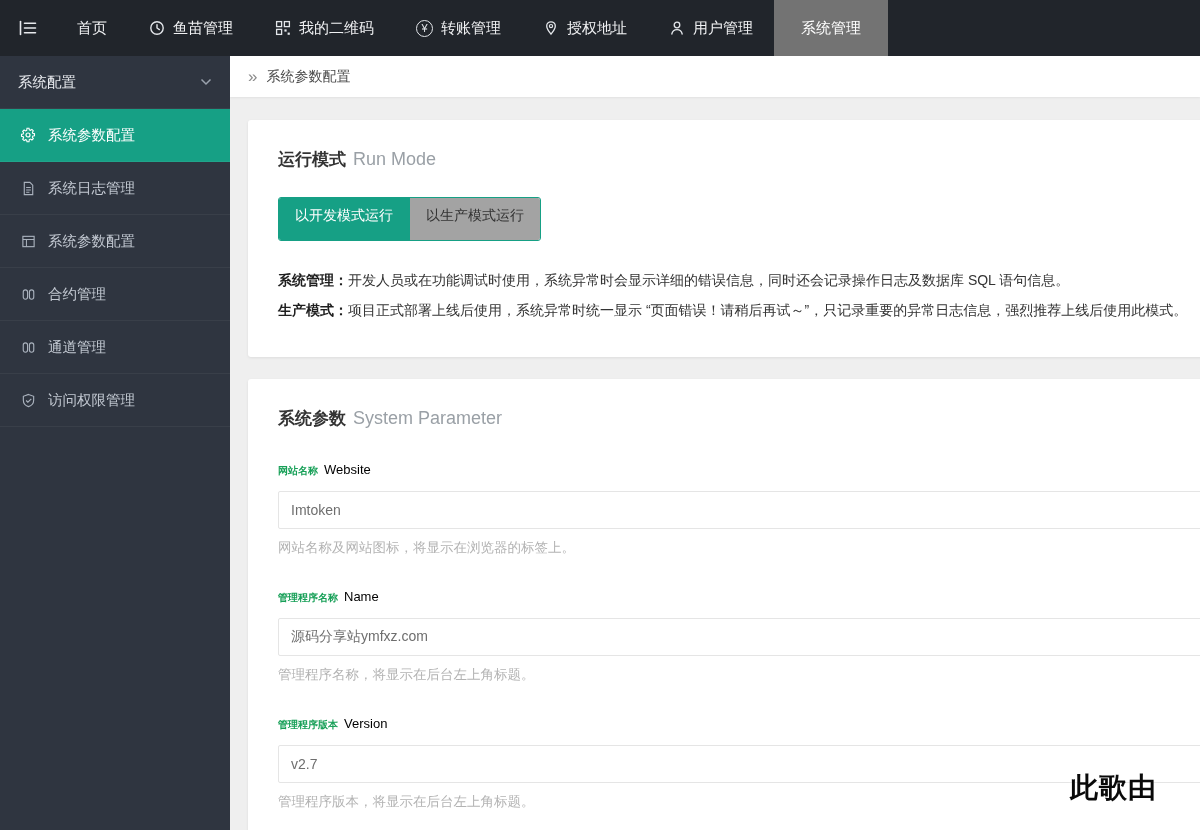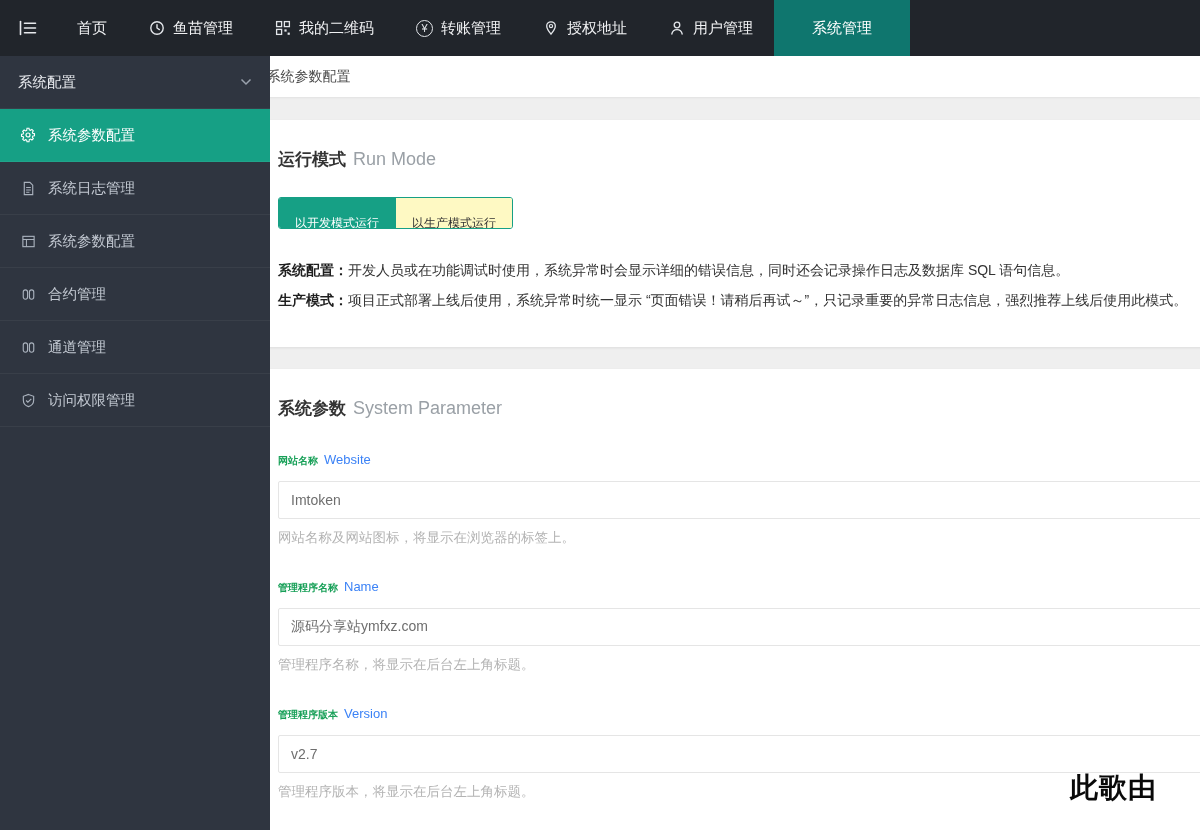--- a/index.html
+++ b/index.html
@@ -11,26 +11,26 @@
     background:#21252b; display:flex; align-items:stretch; z-index:20; }
   .logo-area { width:230px; flex:0 0 230px; position:relative; display:flex; align-items:center;
     padding-left:16px; background:#23272e; }
   .logo-highlight { position:absolute; left:4px; top:9px; width:230px; height:22px;
     background:#5c6167; border-radius:11px; opacity:.85; }
   .logo-text { position:relative; z-index:2; color:#fff; font-size:21px; font-weight:bold; letter-spacing:1px; }
   .topnav { display:flex; align-items:stretch; }
   .nav-toggle { width:56px; display:flex; align-items:center; justify-content:center; color:#e8eaee; cursor:pointer; }
   .nav-item { display:flex; align-items:center; padding:0 21px; color:#f0f1f3; font-size:15px; cursor:pointer; white-space:nowrap; }
   .nav-item .nicon { display:inline-flex; margin-right:8px; color:#e3e6ea; }
-  .nav-item.active { background:#0f766e; color:#fff; padding:0 38px; }
+  .nav-item.active { background:#737373; color:#fff; padding:0 27px; }
   .yen-circle { width:17px; height:17px; border:1.4px solid currentColor; border-radius:50%;
     display:inline-flex; align-items:center; justify-content:center; font-size:11px; line-height:1; }
 
   
-  .sidebar { position:absolute; top:56px; left:0; width:270px; height:774px; background:#2f3540; z-index:10; }
+  .sidebar { position:absolute; top:56px; left:0; width:230px; height:774px; background:#2f3540; z-index:10; }
   .side-item { height:53px; display:flex; align-items:center; padding:0 18px;
     color:#c3c9d2; font-size:14.5px; cursor:pointer; border-bottom:1px solid rgba(255,255,255,.05); }
   .side-item .sicon { width:20px; display:inline-flex; justify-content:center; margin-right:10px; color:#aab2bd; }
   .side-item.header { color:#e9ebef; justify-content:flex-start; }
   .side-item.header .spacer { flex:1; }
   .side-item.header .chev { color:#9aa2ad; display:inline-flex; }
   .side-item.active { background:#16a085; color:#fff; }
   .side-item.active .sicon { color:#fff; }
 
   
@@ -39,30 +39,30 @@
     padding:0 18px; font-size:14px; color:#4a4a4a; box-shadow:0 1px 2px rgba(0,0,0,.06); }
   .crumb-icon { color:#8a8a8a; font-size:17px; margin-right:9px; line-height:1; }
 
   .content { padding:23px 0 0 18px; }
   .card { background:#fff; border-radius:3px; box-shadow:0 1px 3px rgba(0,0,0,.08);
     width:1160px; padding:28px 30px 32px 30px; margin-bottom:22px; }
   .card-title { font-size:17px; font-weight:bold; color:#333; }
   .card-sub { font-size:18px; font-weight:normal; color:#9aa0a6; margin-left:7px; }
 
   .btn-group { display:inline-flex; border:1px solid #16a085; border-radius:3px; overflow:hidden; margin-top:26px; }
-  .btn { height:30px; line-height:34px; padding:8px 16px; font-size:12px; cursor:pointer; white-space:nowrap; }
+  .btn { height:42px; line-height:34px; padding:0 16px; font-size:14px; cursor:pointer; white-space:nowrap; }
   .btn.dev { background:#16a085; color:#fff; }
-  .btn.prod { background:#fef9c3; color:#333; border-left:1px solid #16a085; }
+  .btn.prod { background:#a3a3a3; color:#333; border-left:1px solid #16a085; }
 
   .mode-desc { margin-top:24px; font-size:14px; color:#333; line-height:2.15; white-space:nowrap; }
   .mode-desc b { color:#1f1f1f; }
 
   .field { margin-top:30px; }
   .field-label { font-size:10px; font-weight:bold; color:#18a058; }
-  .field-en { font-size:13px; font-weight:normal; color:#3b82f6; margin-left:6px;text-align:right; }
+  .field-en { font-size:13px; font-weight:normal; color:#000000; margin-left:6px;text-align:right; }
   .field-input-wrap { margin-top:13px; }
   .field-input { width:100%; height:38px; border:1px solid #e5e5e5; border-radius:2px;
     padding:0 12px; font-size:14px; color:#6e6e6e; background:#fff; outline:none;
     font-family:"Liberation Sans","DejaVu Sans",sans-serif; }
   .field-help { margin-top:10px; font-size:13.5px; color:#b3b3b3; }
 
   .watermark { position:absolute; left:1070px; top:769px; z-index:50; white-space:nowrap;
     font-family:"DejaVu Serif","Liberation Serif",serif; font-weight:bold; font-size:28px; color:#090909;
     text-shadow:0 0 4px rgba(255,255,255,.85); letter-spacing:1px; }
   svg { display:block; }
@@ -210,21 +210,21 @@
 
     <div class="card">
       <div class="card-title">
         <span>运行模式</span><span class="card-sub">Run Mode</span>
       </div>
       <div class="btn-group">
         <div class="btn dev">以开发模式运行</div>
         <div class="btn prod">以生产模式运行</div>
       </div>
       <div class="mode-desc">
-        <div><b>系统配置：</b><span>开发人员或在功能调试时使用，系统异常时会显示详细的错误信息，同时还会记录操作日志及数据库 SQL 语句信息。</span></div>
+        <div><b>系统管理：</b><span>开发人员或在功能调试时使用，系统异常时会显示详细的错误信息，同时还会记录操作日志及数据库 SQL 语句信息。</span></div>
         <div><b>生产模式：</b><span>项目正式部署上线后使用，系统异常时统一显示 “页面错误！请稍后再试～”，只记录重要的异常日志信息，强烈推荐上线后使用此模式。</span></div>
       </div>
     </div>
 
     <div class="card">
       <div class="card-title">
         <span>系统参数</span><span class="card-sub">System Parameter</span>
       </div>
 
       <div class="field">

